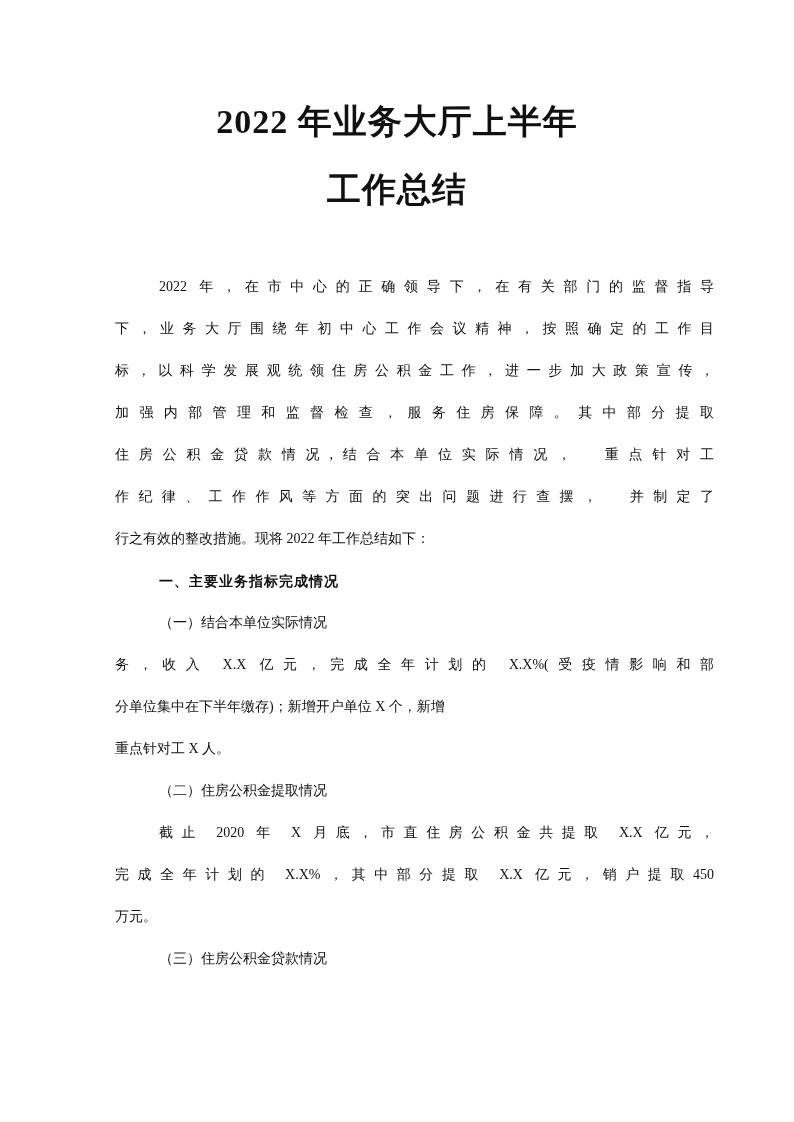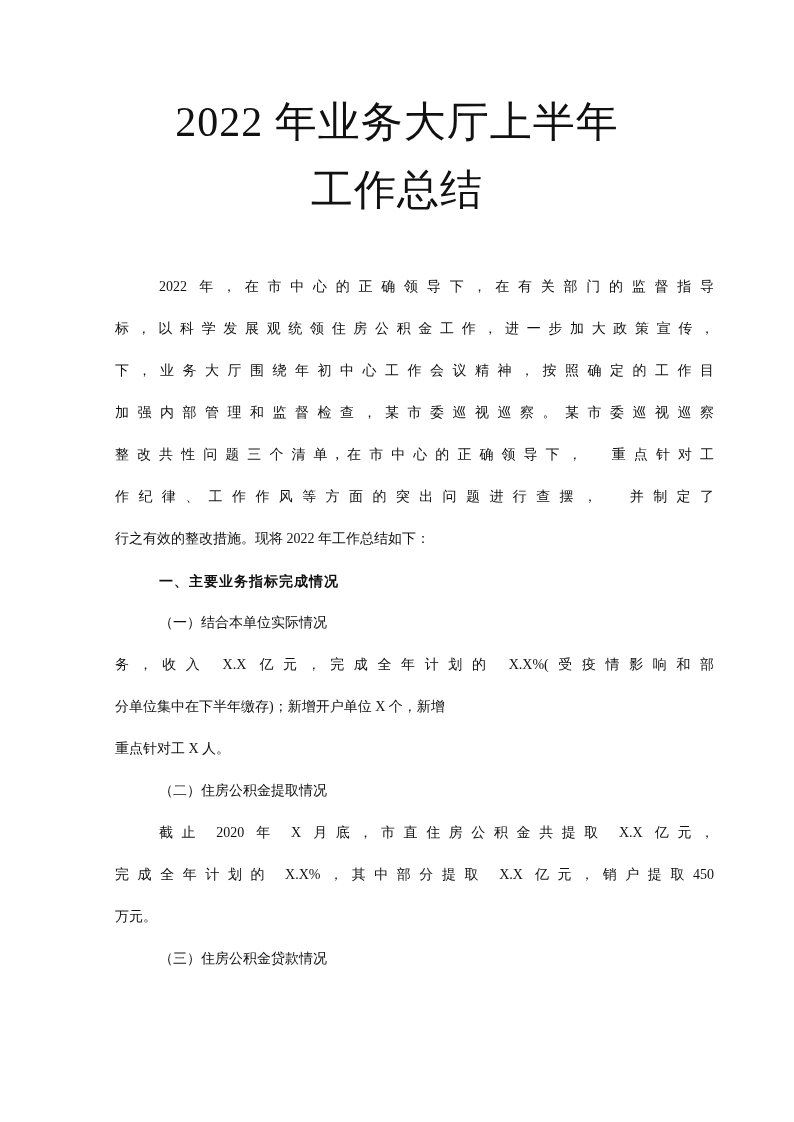--- a/index.html
+++ b/index.html
@@ -14,23 +14,23 @@
     overflow: hidden;
     padding: 88px 80px 0 115px;
     font-family: "Liberation Serif", "DejaVu Serif", serif;
   }
   .title-block {
     margin-left: -115px;
     margin-right: -80px;
     text-align: center;
   }
   .title-line {
-    font-size: 42px;
+    font-size: 34px;
     line-height: 68px;
-    font-weight: 400;
+    font-weight: 700;
     letter-spacing: 1px;
     white-space: pre-wrap;
   }
   .body-block {
     margin-top: 42px;
   }
   .line {
     font-size: 14px;
     line-height: 42px;
     white-space: pre-wrap;
@@ -49,24 +49,24 @@
 </head>
 <body>
 
 <div class="page">
   <div class="title-block">
     <div class="title-line">2022 年业务大厅上半年</div>
     <div class="title-line">工作总结</div>
   </div>
   <div class="body-block">
       <div class="line indent justify">2022 年，在市中心的正确领导下，在有关部门的监督指导</div>
+      <div class="line justify">下，业务大厅围绕年初中心工作会议精神，按照确定的工作目</div>
       <div class="line justify">标，以科学发展观统领住房公积金工作，进一步加大政策宣传，</div>
-      <div class="line justify">下，业务大厅围绕年初中心工作会议精神，按照确定的工作目</div>
-      <div class="line justify">加强内部管理和监督检查，某市委巡视巡察。某市委巡视巡察</div>
-      <div class="line justify">整改共性问题三个清单,在市中心的正确领导下，　重点针对工</div>
+      <div class="line justify">加强内部管理和监督检查，服务住房保障。其中部分提取</div>
+      <div class="line justify">住房公积金贷款情况,结合本单位实际情况，　重点针对工</div>
       <div class="line justify">作纪律、工作作风等方面的突出问题进行查摆，　并制定了</div>
       <div class="line">行之有效的整改措施。现将 2022 年工作总结如下：</div>
       <div class="line indent bold">一、主要业务指标完成情况</div>
       <div class="line indent">（一）结合本单位实际情况</div>
       <div class="line justify">务，收入 X.X 亿元，完成全年计划的 X.X%(受疫情影响和部</div>
       <div class="line">分单位集中在下半年缴存)；新增开户单位 X 个，新增</div>
       <div class="line">重点针对工 X 人。</div>
       <div class="line indent">（二）住房公积金提取情况</div>
       <div class="line indent justify">截止 2020 年 X 月底，市直住房公积金共提取 X.X 亿元，</div>
       <div class="line justify">完成全年计划的 X.X%，其中部分提取 X.X 亿元，销户提取450</div>

